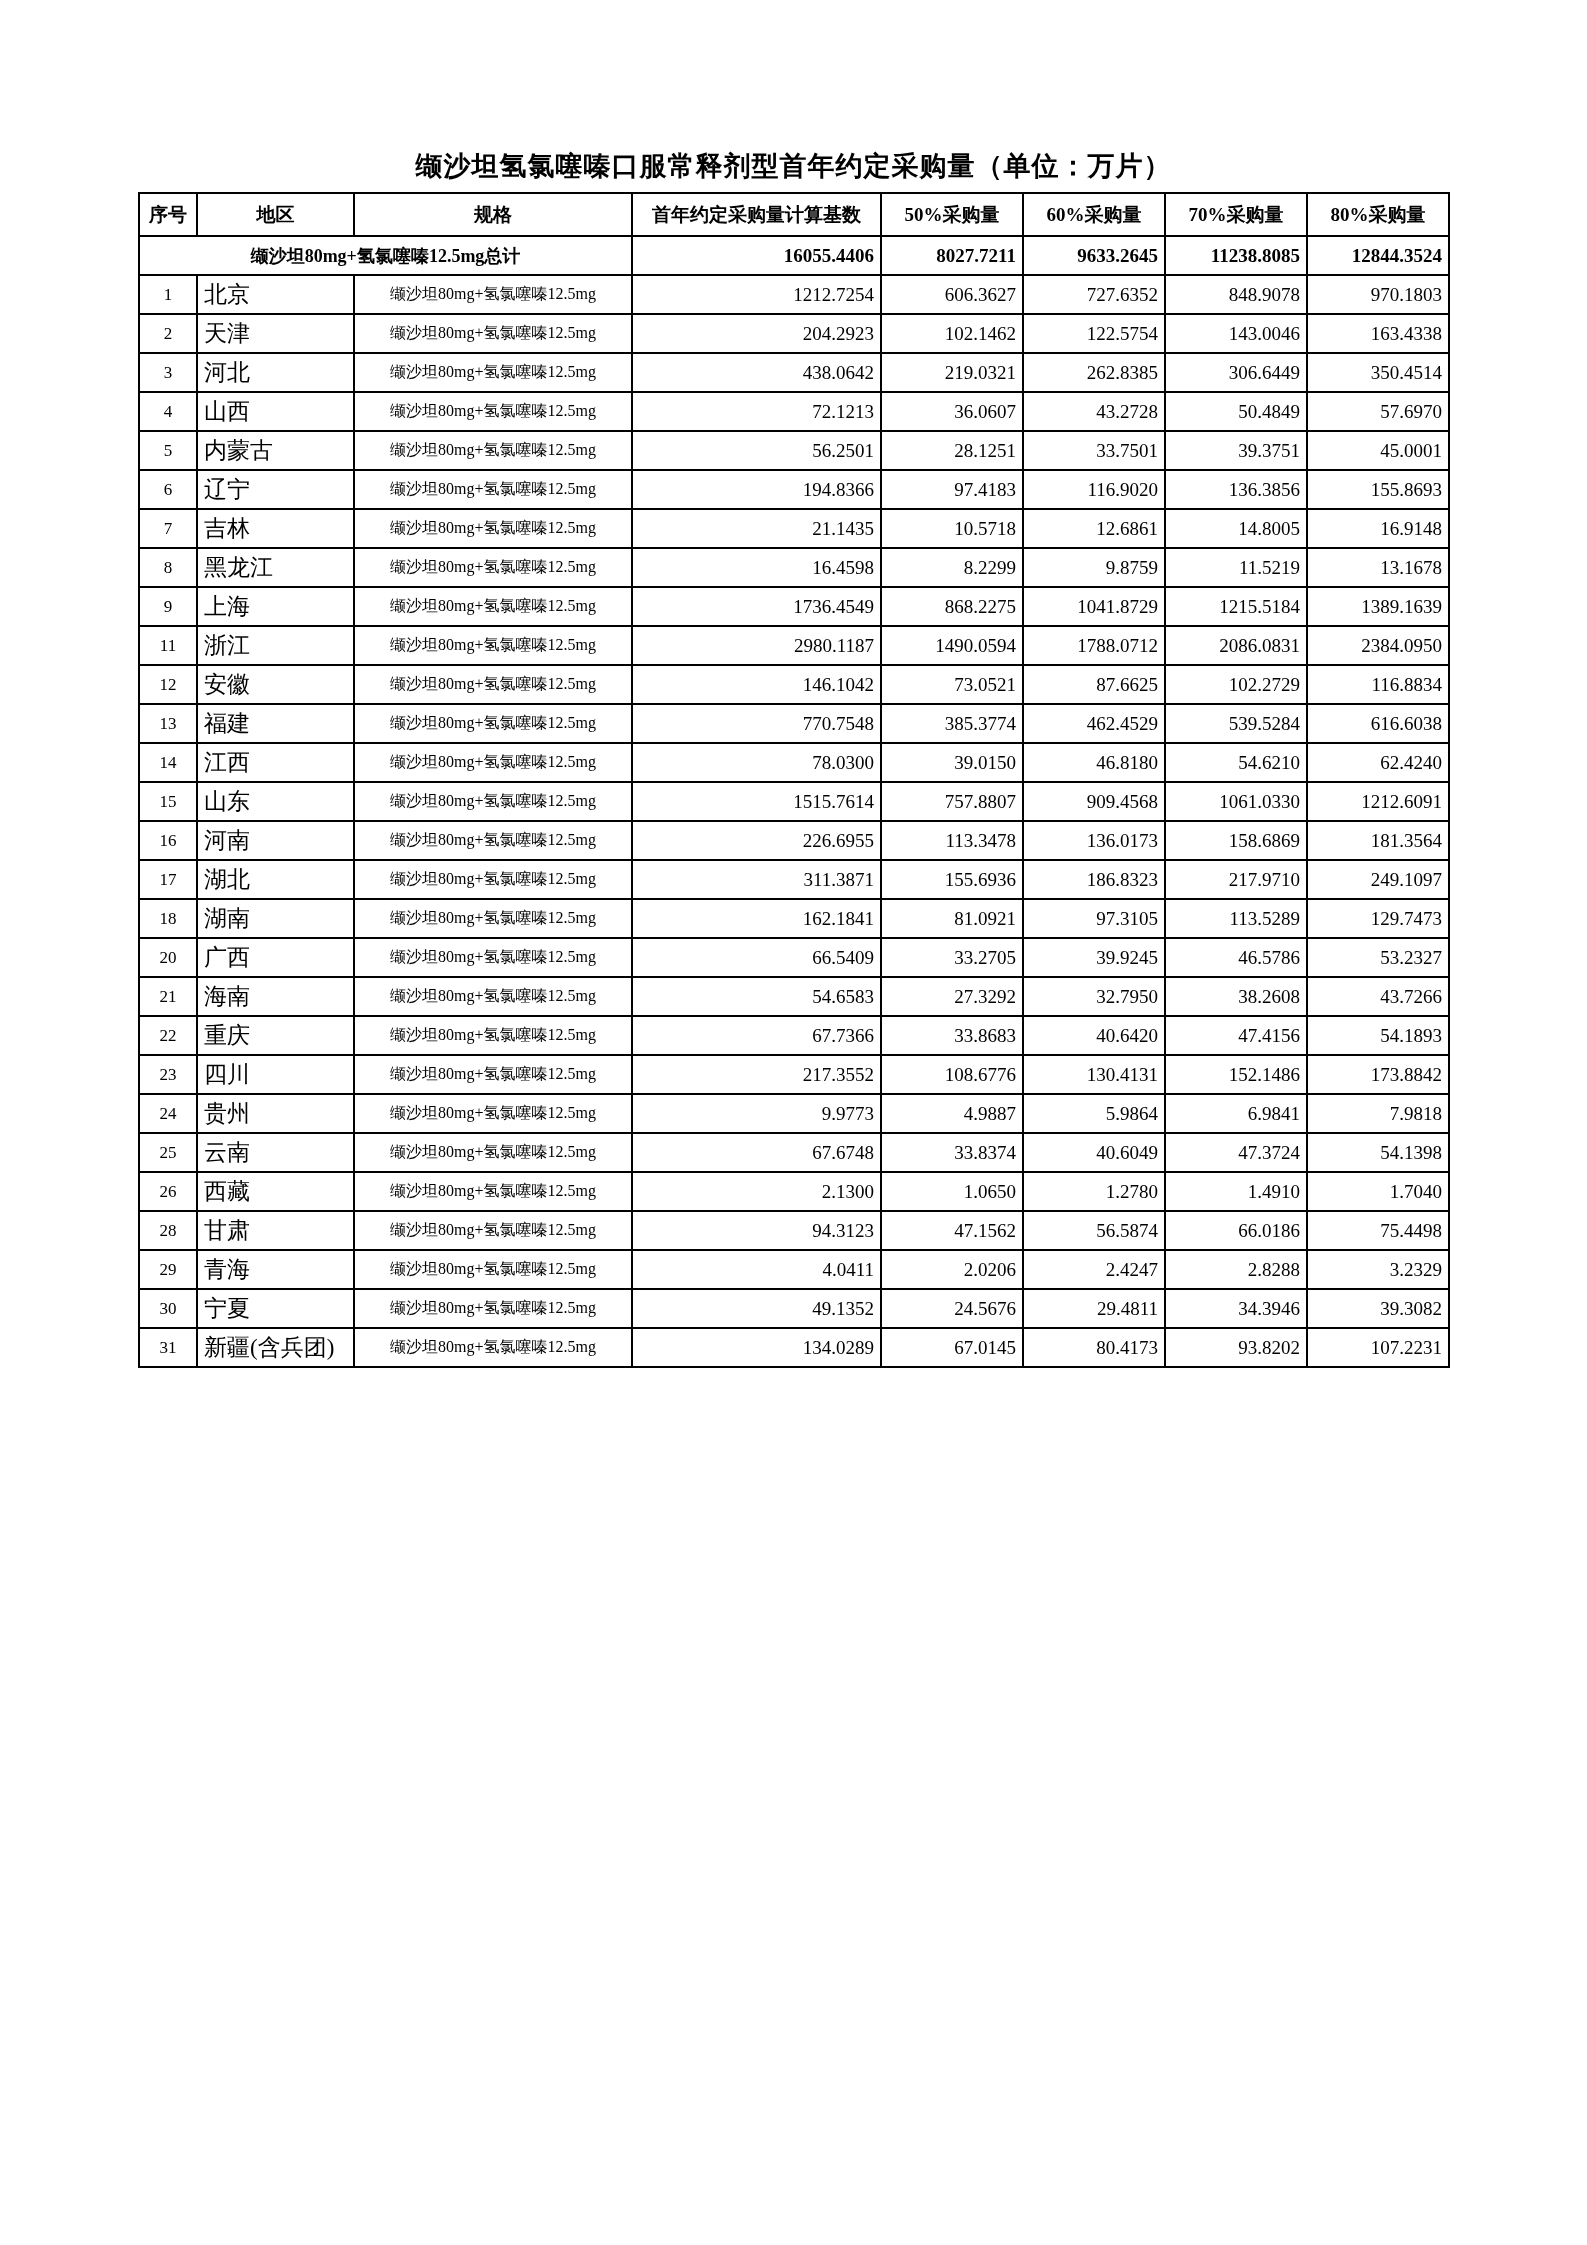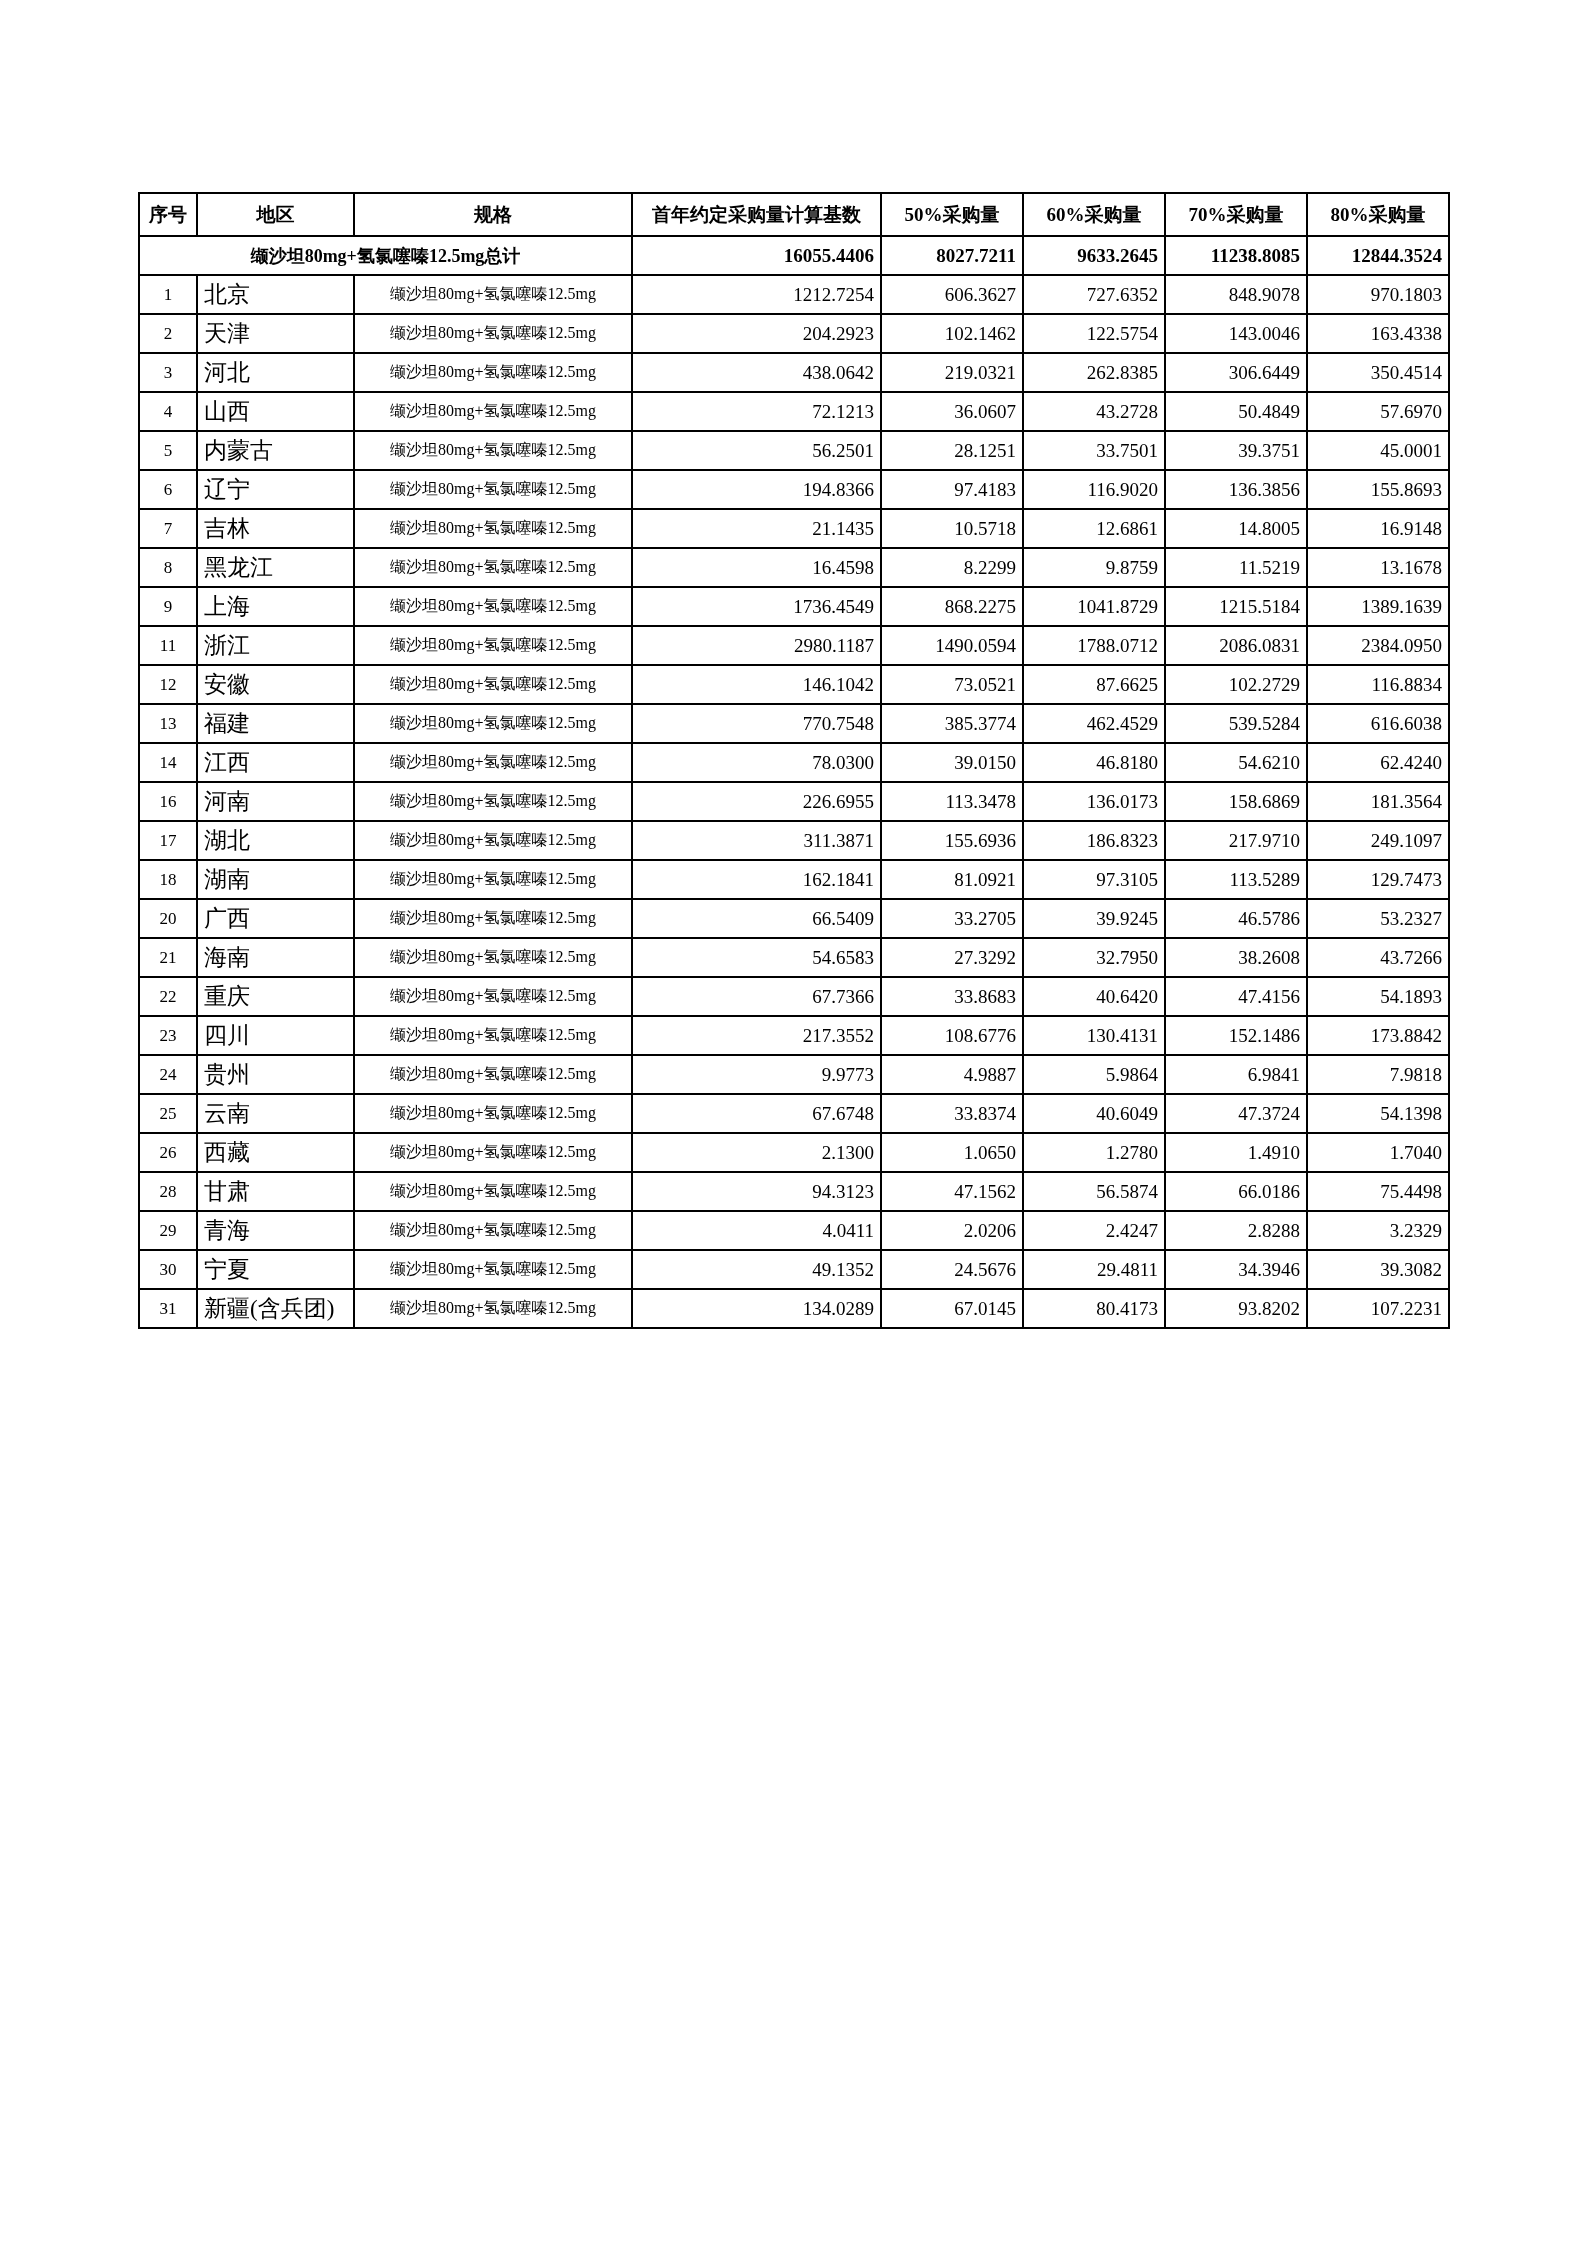--- a/index.html
+++ b/index.html
@@ -62,20 +62,21 @@
   td.spec   { text-align: center; font-size: 16px; }
   td.num    { text-align: right;  font-size: 19px; padding-right: 5px; }
   tr.total td { font-weight: bold; }
   td.tlabel { text-align: center; font-size: 18px; font-weight: bold; }
 </style>
 </head>
 <body>
 
 <div class="page">
 
+  <h1 class="title">缬沙坦氢氯噻嗪口服常释剂型首年约定采购量（单位：万片）</h1>
 
   <table class="tbl">
     <colgroup>
       <col style="width:58px">
       <col style="width:157px">
       <col style="width:278px">
       <col style="width:249px">
       <col style="width:142px">
       <col style="width:142px">
       <col style="width:142px">
@@ -240,20 +241,30 @@
     <td class="idx">14</td>
     <td class="region">江西</td>
     <td class="spec">缬沙坦80mg+氢氯噻嗪12.5mg</td>
     <td class="num">78.0300</td>
     <td class="num">39.0150</td>
     <td class="num">46.8180</td>
     <td class="num">54.6210</td>
     <td class="num">62.4240</td>
   </tr>
 
+  <tr>
+    <td class="idx">15</td>
+    <td class="region">山东</td>
+    <td class="spec">缬沙坦80mg+氢氯噻嗪12.5mg</td>
+    <td class="num">1515.7614</td>
+    <td class="num">757.8807</td>
+    <td class="num">909.4568</td>
+    <td class="num">1061.0330</td>
+    <td class="num">1212.6091</td>
+  </tr>
 
   <tr>
     <td class="idx">16</td>
     <td class="region">河南</td>
     <td class="spec">缬沙坦80mg+氢氯噻嗪12.5mg</td>
     <td class="num">226.6955</td>
     <td class="num">113.3478</td>
     <td class="num">136.0173</td>
     <td class="num">158.6869</td>
     <td class="num">181.3564</td>

